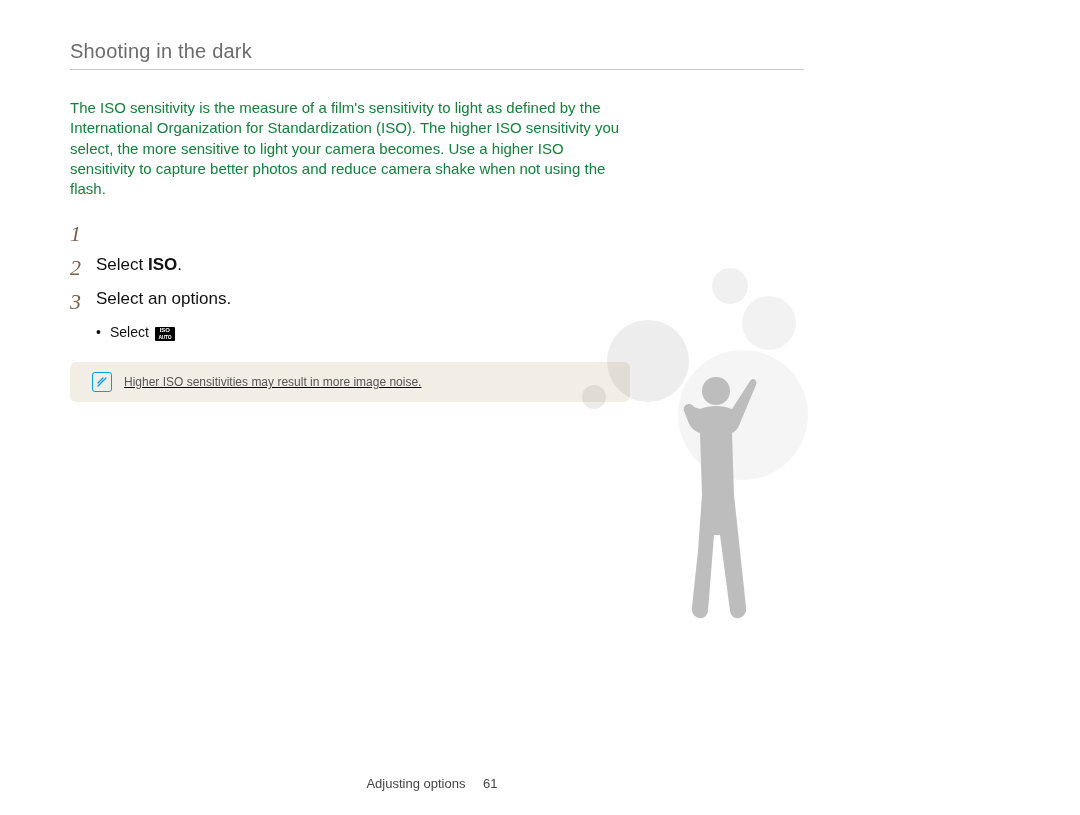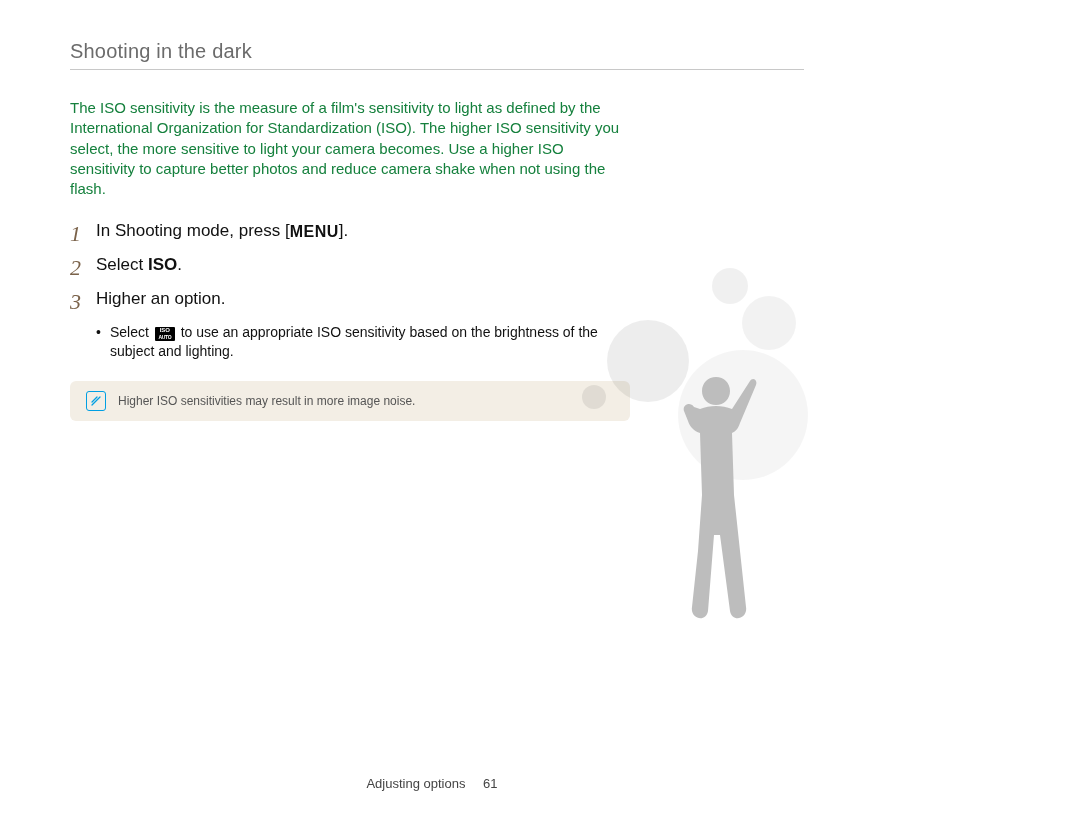--- a/index.html
+++ b/index.html
@@ -15,21 +15,21 @@
   .stepnum { font-style: italic; font-family: Georgia, 'Times New Roman', serif; font-size: 22px; color: #7a624a; width: 26px; flex: 0 0 26px; line-height: 1; margin-top: 2px; }
   .stepbody { font-size: 17px; color: #111; font-weight: 300; }
   .stepbody .strong { font-weight: 600; }
   .menu-btn { display: inline-block; font-weight: 800; font-size: 16px; letter-spacing: 0.5px; vertical-align: -1px; }
   .sub { margin: 6px 0 0 26px; }
   .sub-row { display: flex; font-size: 14px; color: #111; line-height: 1.35; font-weight: 300; }
   .sub-row .bullet { width: 14px; flex: 0 0 14px; }
   .iso-auto-icon { display: inline-block; width: 20px; height: 14px; vertical-align: -2px; margin: 0 2px; }
   .iso-auto-icon .top { display:block; font-size:6px; font-weight:700; background:#000; color:#fff; text-align:center; line-height:7px; height:7px; border-radius:1px 1px 0 0; }
   .iso-auto-icon .bot { display:block; font-size:5px; font-weight:700; background:#000; color:#fff; text-align:center; line-height:7px; height:7px; border-radius:0 0 1px 1px; letter-spacing:-0.3px; }
-  .note { display: flex; align-items: center; background: #f3eee5; border-radius: 6px; padding: 10px 16px; margin-top: 20px; width: 100%; }
+  .note { display: flex; align-items: center; background: #f3eee5; border-radius: 6px; padding: 10px 22px; margin-top: 20px; width: 100%; text-decoration: underline; }
   .note-icon { width: 20px; height: 20px; border: 1.5px solid #009fe3; border-radius: 3px; color: #009fe3; margin-right: 12px; display:flex; align-items:center; justify-content:center; }
   .note-icon svg { width: 12px; height: 12px; }
   .note-text { font-size: 12px; color: #555; font-weight: 300; }
   .footer { position: absolute; bottom: 24px; left: 0; width: 100%; text-align: center; font-size: 13px; color: #444; }
   .footer .pg { margin-left: 14px; }
 
   .decor { position: absolute; right: 60px; top: 260px; width: 300px; height: 440px; }
   .decor .circle { position: absolute; border-radius: 50%; }
   .c1 { width: 82px; height: 82px; background: rgba(0,0,0,0.07); right: 115px; top: 60px; }
   .c2 { width: 24px; height: 24px; background: rgba(0,0,0,0.08); right: 198px; top: 125px; }
@@ -45,43 +45,40 @@
 
   <div class="breadcrumb">Shooting in the dark</div>
   <hr class="hr">
 
   <div class="content">
     <p class="intro">The ISO sensitivity is the measure of a film's sensitivity to light as defined by the International Organization for Standardization (ISO). The higher ISO sensitivity you select, the more sensitive to light your camera becomes. Use a higher ISO sensitivity to capture better photos and reduce camera shake when not using the flash.</p>
 
     <ol class="steps">
       <li>
         <span class="stepnum">1</span>
-        <span class="stepbody">
-          <span>In Shooting mode, press [</span><span class="menu-btn">MENU</span><span>].</span>
-        </span>
       </li>
       <li>
         <span class="stepnum">2</span>
         <span class="stepbody">
           <span>Select </span><span class="strong">ISO</span><span>.</span>
         </span>
       </li>
       <li>
         <span class="stepnum">3</span>
         <span class="stepbody">
-          <span>Higher an option.</span>
+          <span>Select an options.</span>
         </span>
       </li>
     </ol>
 
     <div class="sub">
       <div class="sub-row">
         <span class="bullet">•</span>
         <span>
-          <span>Select </span><span class="iso-auto-icon"><span class="top">ISO</span><span class="bot">AUTO</span></span><span> to use an appropriate ISO sensitivity based on the brightness of the subject and lighting.</span>
+          <span>Select </span><span class="iso-auto-icon"><span class="top">ISO</span><span class="bot">AUTO</span></span>
         </span>
       </div>
     </div>
 
     <div class="note">
       <span class="note-icon">
         <svg viewBox="0 0 24 24">
             <path fill="none" stroke="#009fe3" stroke-width="2.5" stroke-linecap="round" d="M4 14 L14 4 M4 20 L20 4"></path>
           </svg>
       </span>

